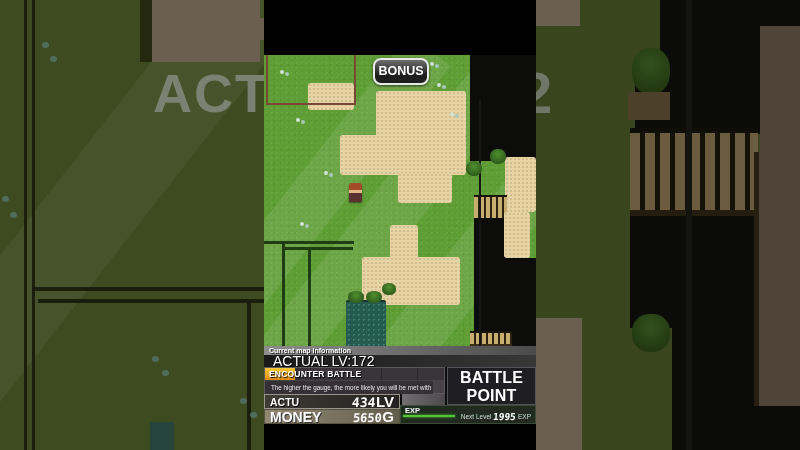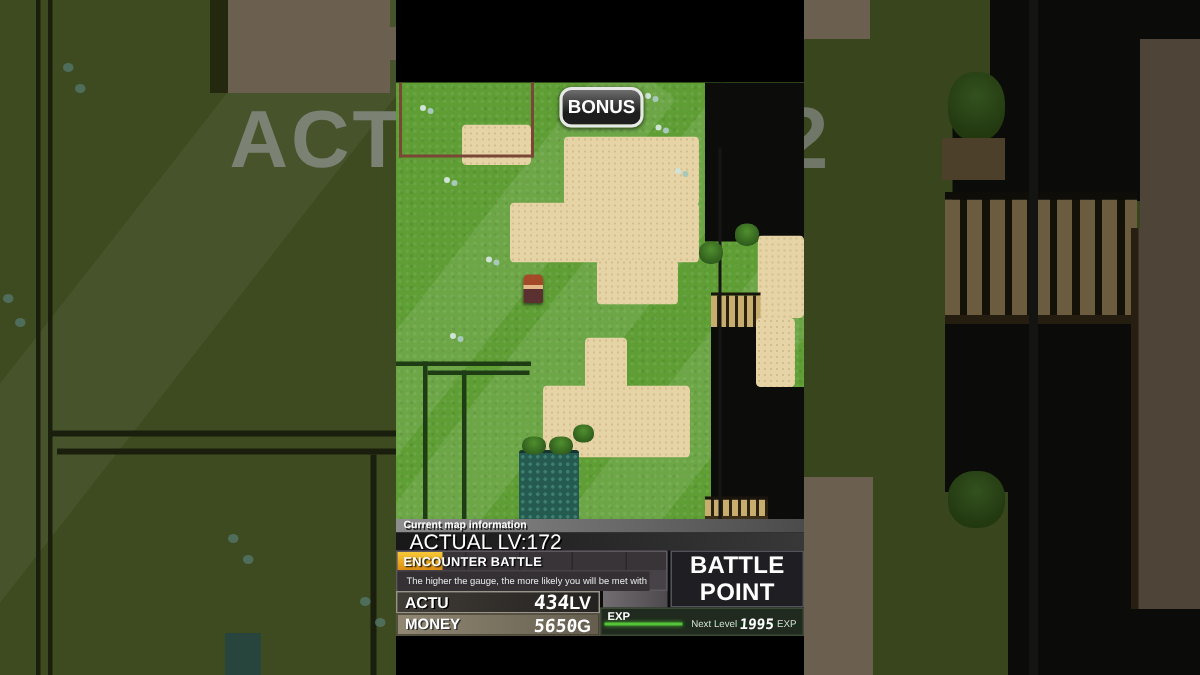--- a/index.html
+++ b/index.html
@@ -72,26 +72,26 @@
   .battle-panel{position:absolute;left:183px;top:21px;width:89px;height:38px;background:#1f1f23;
                 border:1px solid #53535a;box-sizing:border-box;text-align:center;}
   .battle-label{font-size:16px;font-weight:bold;letter-spacing:.2px;margin-top:1px;}
   .digit{font-family:"DejaVu Sans Mono",monospace;font-weight:bold;display:inline-block;transform:skewX(-5deg);}
   .battle-value{font-size:25px;line-height:24px;margin-top:-1px;}
   .level-row{position:absolute;left:0;top:48px;width:136px;height:15px;
              background:linear-gradient(90deg,#403c36,#242220);border:1px solid #9a958a;box-sizing:border-box;
              display:flex;justify-content:space-between;align-items:center;padding:0 5px;}
   .level-label{font-size:10.5px;font-weight:bold;text-shadow:1px 1px 0 #000;}
   .level-value{font-size:13px;}
-  .unit{font-size:12px;font-weight:bold;}
+  .unit{font-size:15px;font-weight:bold;}
   .filler{position:absolute;left:138px;top:48px;width:43px;height:14px;background:linear-gradient(90deg,#716d70,#4d494d);}
   .money-row{position:absolute;left:0;top:63px;width:136px;height:15px;
              background:linear-gradient(90deg,#908873,#655e4f);border:1px solid #57513f;box-sizing:border-box;
              display:flex;justify-content:space-between;align-items:center;padding:0 5px;}
-  .money-label{font-size:10px;font-weight:bold;text-shadow:1px 1px 0 #333;}
+  .money-label{font-size:14px;font-weight:bold;text-shadow:1px 1px 0 #333;}
   .money-value{font-size:12px;}
   .exp-panel{position:absolute;left:136px;top:59px;width:136px;height:19px;background:#202a1e;
              border:1px solid #3c4a38;box-sizing:border-box;}
   .exp-label{position:absolute;left:4px;top:0;font-size:7.5px;font-weight:bold;}
   .exp-track{position:absolute;left:2px;top:9px;right:2px;height:2px;background:#15301a;}
   .exp-fill{position:absolute;left:0;top:0;height:2px;background:#54c438;box-shadow:0 0 3px #54c438;}
   .exp-next{position:absolute;right:4px;bottom:1px;font-size:6.5px;color:#dcdcdc;}
   .exp-next .digit{font-size:9.5px;color:#fff;vertical-align:-1px;}
   .black-cap{position:absolute;left:0;width:272px;background:#000;}
 </style>

